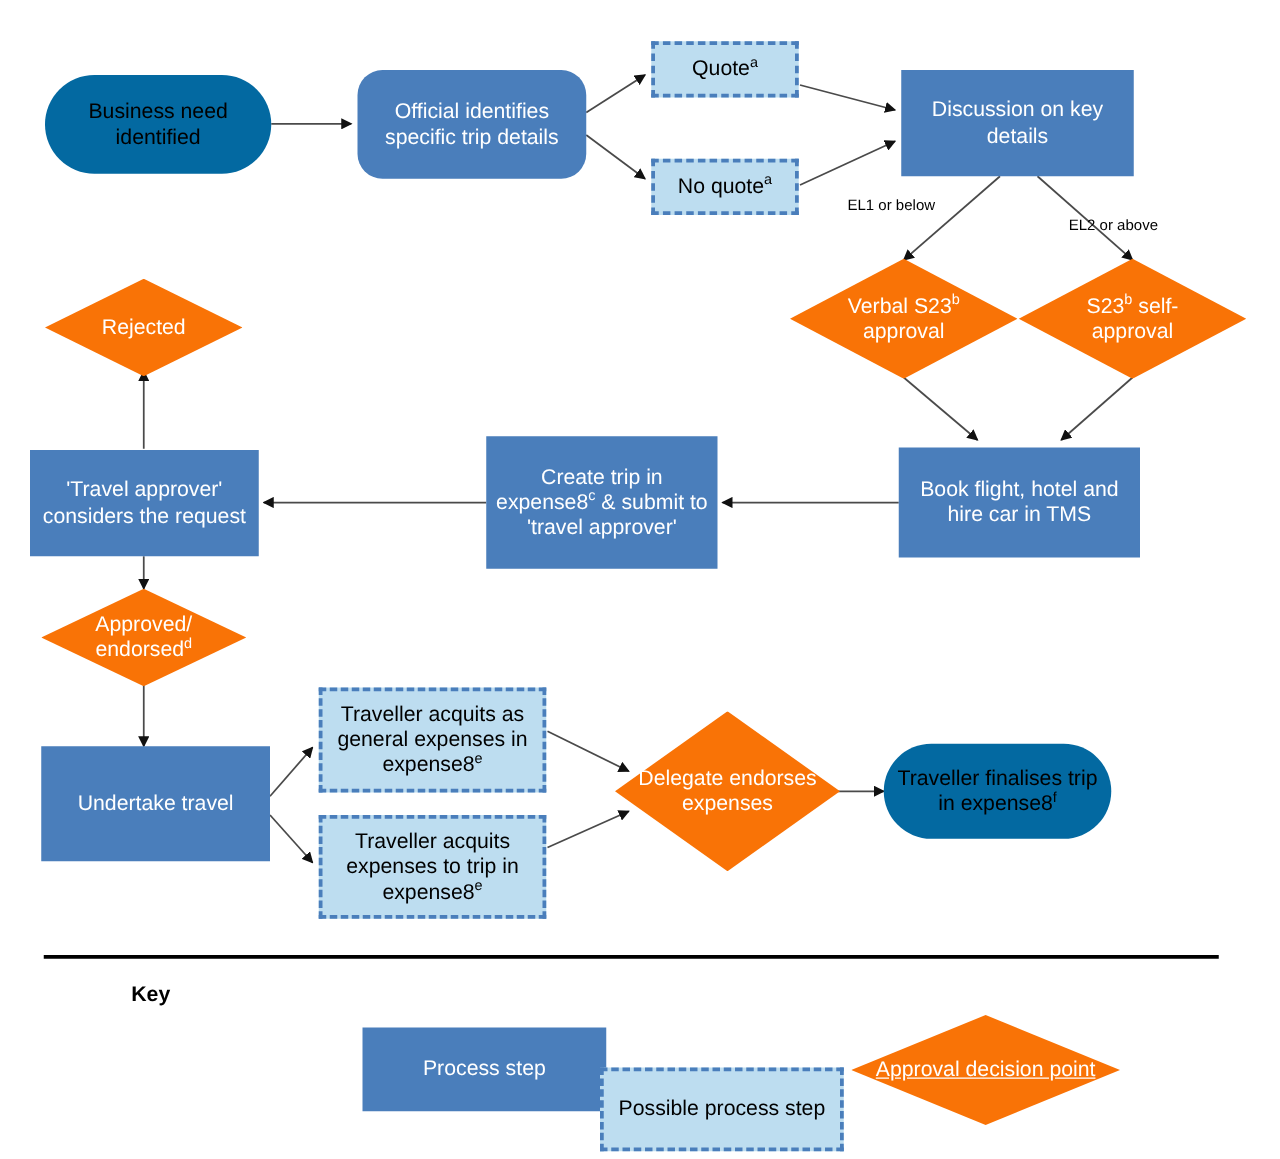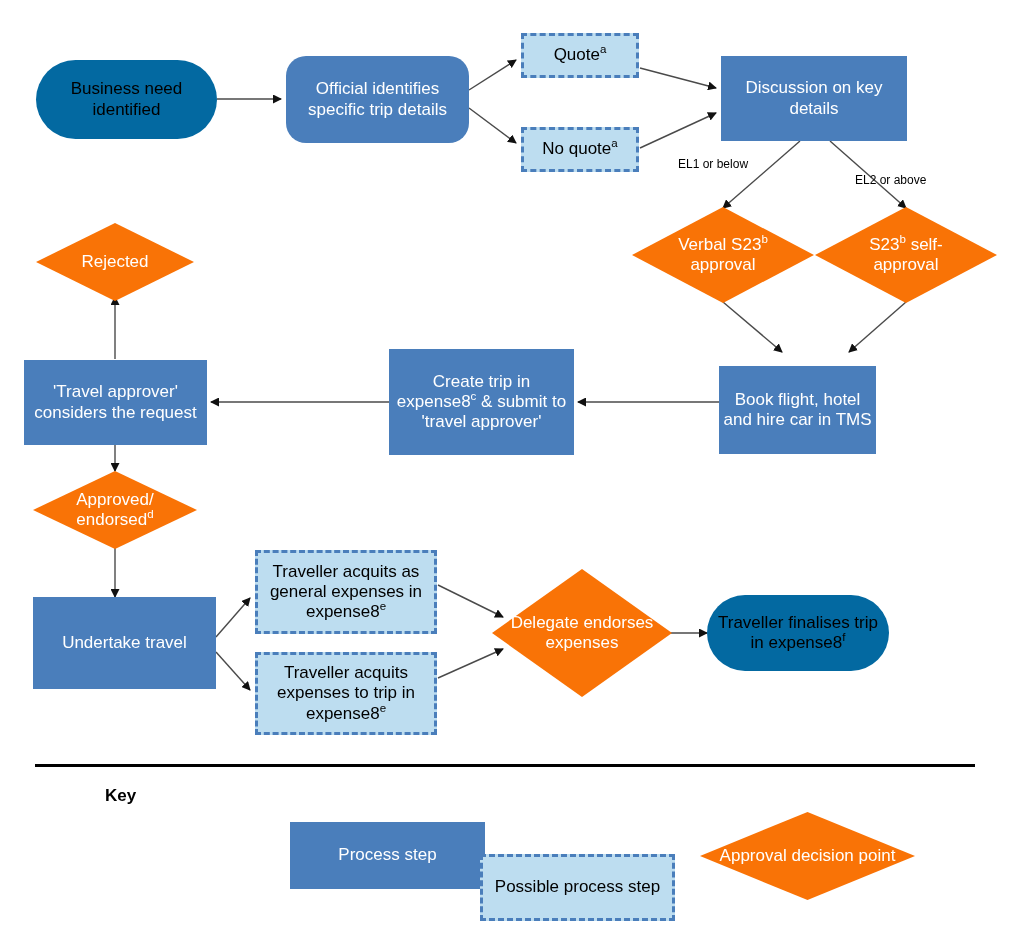--- a/index.html
+++ b/index.html
@@ -115,21 +115,21 @@
   <div class="node diamond" style="left:632px;top:207px;width:182px;height:96px;">
     <div class="dshape"></div>
     <span class="txt"><span>Verbal S23</span><sup>b</sup><br><span>approval</span></span>
   </div>
 
   <div class="node diamond" style="left:815px;top:207px;width:182px;height:96px;">
     <div class="dshape"></div>
     <span class="txt"><span>S23</span><sup>b</sup><span> self-</span><br><span>approval</span></span>
   </div>
 
-  <div class="node proc" style="left:719px;top:358px;width:157px;height:88px;margin-top:8px;">
+  <div class="node proc" style="left:719px;top:358px;width:193px;height:88px;">
     <span class="txt">Book flight, hotel and hire car in TMS</span>
   </div>
 
   <div class="node proc" style="left:389px;top:349px;width:185px;height:106px;">
     <span class="txt"><span>Create trip in expense8</span><sup>c</sup><span> &amp; submit to 'travel approver'</span></span>
   </div>
 
   <div class="node proc" style="left:24px;top:360px;width:183px;height:85px;">
     <span class="txt">'Travel approver' considers the request</span>
   </div>
@@ -173,18 +173,18 @@
 
 
   <div class="node proc" style="left:290px;top:822px;width:195px;height:67px;">
     <span class="txt">Process step</span>
   </div>
 
   <div class="node poss" style="left:480px;top:822px;width:195px;height:67px;margin-top:32px;">
     <span class="txt">Possible process step</span>
   </div>
 
-  <div class="node diamond" style="left:700px;top:812px;width:215px;height:88px;">
+  <div class="node diamond" style="left:681px;top:812px;width:215px;height:88px;text-decoration:underline;">
     <div class="dshape"></div>
     <span class="txt">Approval decision point</span>
   </div>
 
 </div>
 
 </body></html>

